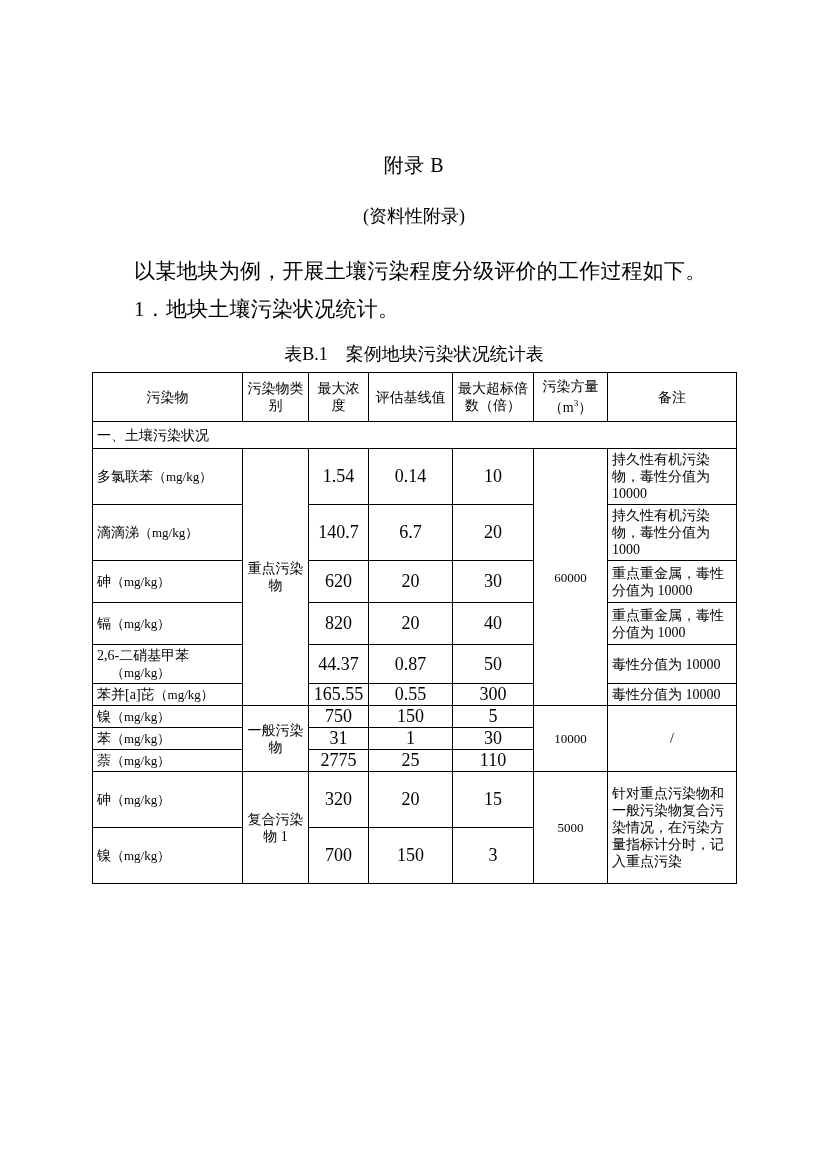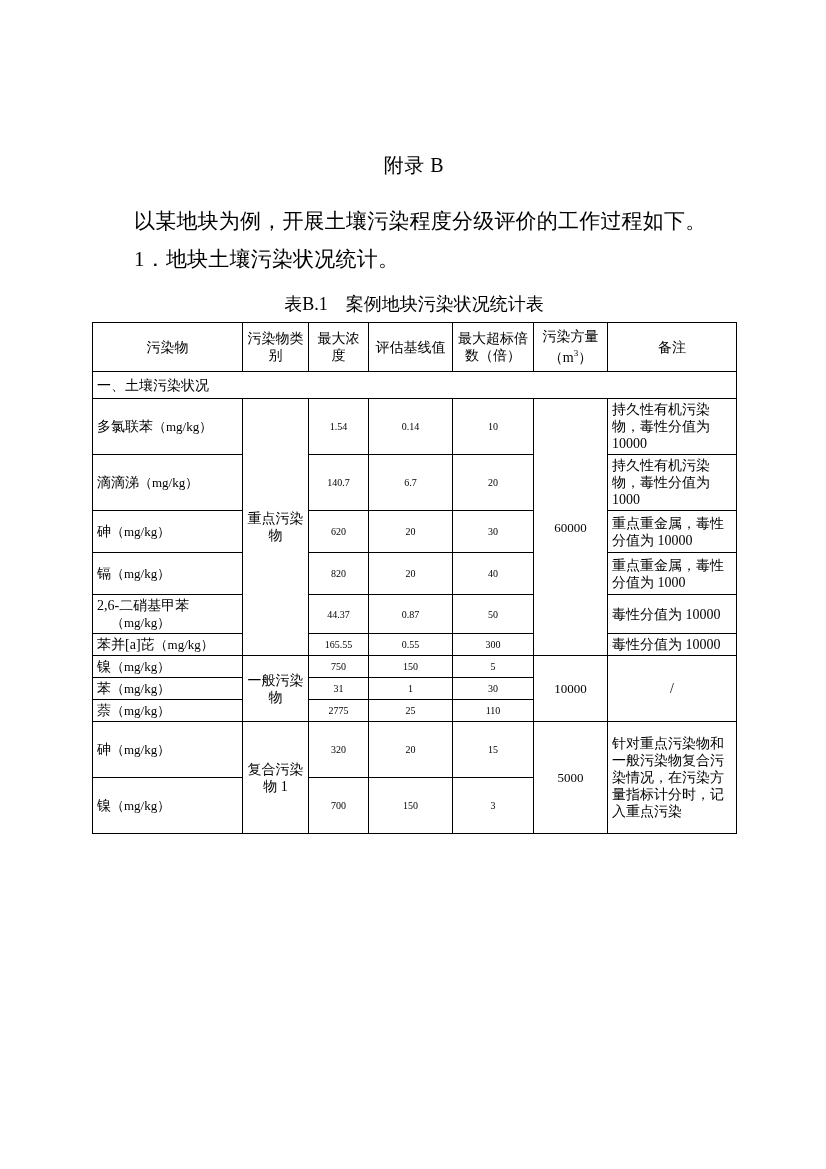--- a/index.html
+++ b/index.html
@@ -108,21 +108,21 @@
     text-align: left;
     font-size: 14px;
     padding-left: 8px;
   }
   td.name .unit {
     font-family: "Liberation Serif", serif;
     font-size: 13px;
   }
   td.num {
     text-align: center;
-    font-size: 10px;
+    font-size: 18px;
     margin-top: 40px;
   }
   td.cat {
     text-align: center;
     font-size: 14px;
     line-height: 19px;
   }
   td.vol {
     text-align: center;
     font-size: 13px;
@@ -152,20 +152,21 @@
     padding-left: 14px;
   }
 </style>
 </head>
 <body>
 
 <div class="page">
   <div class="content">
 
     <div class="appendix-title">附录 B</div>
+    <div class="appendix-sub">(资料性附录)</div>
 
     <p class="para indent para-tight">以某地块为例，开展土壤污染程度分级评价的工作过程如下。</p>
     <p class="para indent">1．地块土壤污染状况统计。</p>
 
     <div class="table-caption">表B.1　案例地块污染状况统计表</div>
 
     <table class="stat-table">
       <colgroup>
         <col style="width:150px">
         <col style="width:66px">

